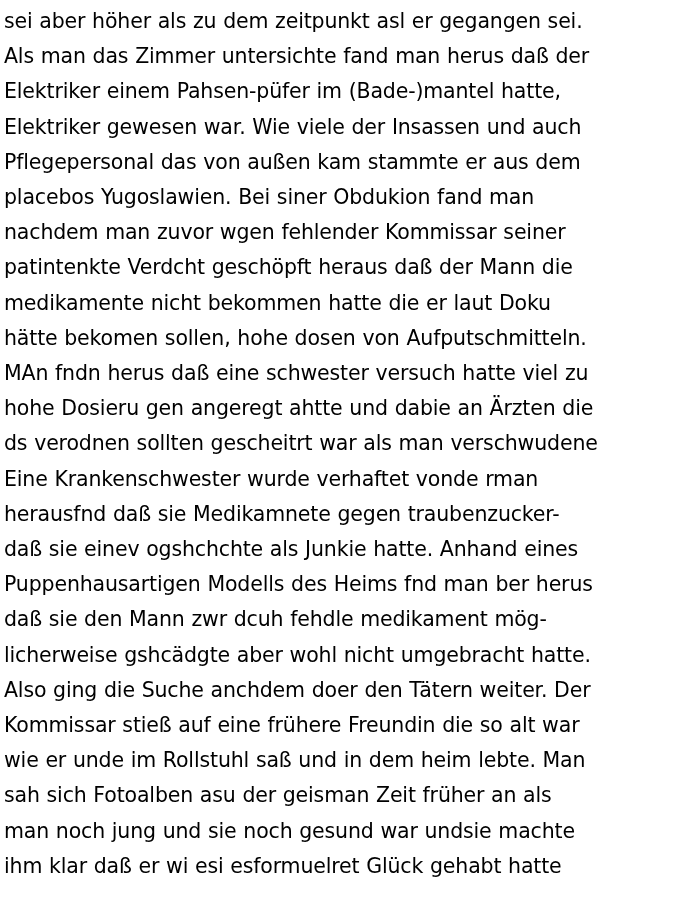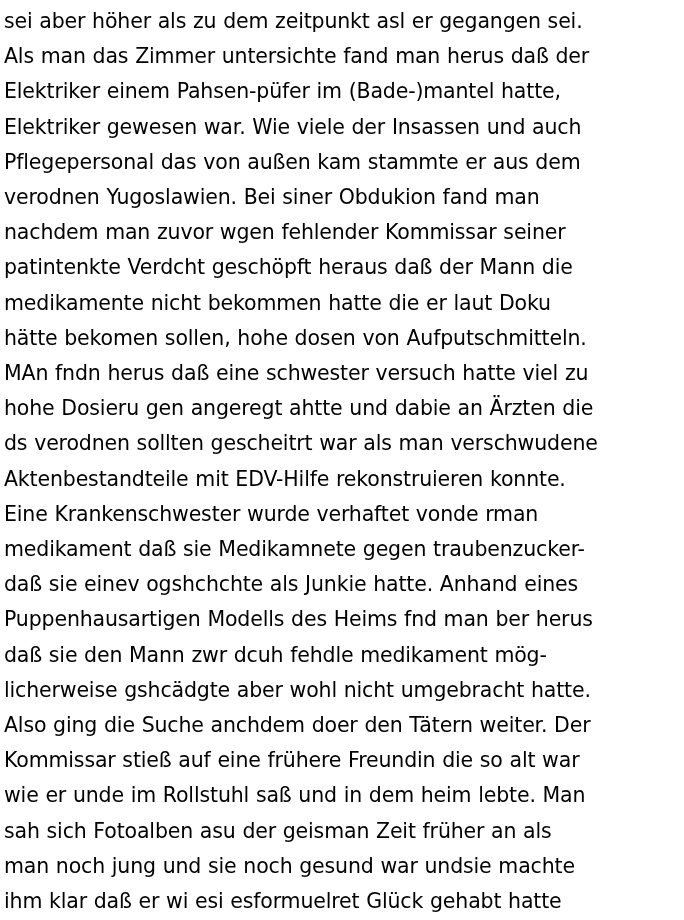--- a/index.html
+++ b/index.html
@@ -37,31 +37,30 @@
 </head>
 <body>
 
 <div id="document-page">
   <div class="text-body">
     <span class="text-line">sei aber höher als zu dem zeitpunkt asl er gegangen sei.</span>
     <span class="text-line">Als man das Zimmer untersichte fand man herus daß der</span>
     <span class="text-line">Elektriker einem Pahsen-püfer im (Bade-)mantel hatte,</span>
     <span class="text-line">Elektriker gewesen war. Wie viele der Insassen und auch</span>
     <span class="text-line">Pflegepersonal das von außen kam stammte er aus dem</span>
-    <span class="text-line">verodnen Yugoslawien. Bei siner Obdukion fand man</span>
+    <span class="text-line">placebos Yugoslawien. Bei siner Obdukion fand man</span>
     <span class="text-line">nachdem man zuvor wgen fehlender Kommissar seiner</span>
     <span class="text-line">patintenkte Verdcht geschöpft heraus daß der Mann die</span>
     <span class="text-line">medikamente nicht bekommen hatte die er laut Doku</span>
     <span class="text-line">hätte bekomen sollen, hohe dosen von Aufputschmitteln.</span>
     <span class="text-line">MAn fndn herus daß eine schwester versuch hatte viel zu</span>
     <span class="text-line">hohe Dosieru gen angeregt ahtte und dabie an Ärzten die</span>
     <span class="text-line">ds verodnen sollten gescheitrt war als man verschwudene</span>
-    <span class="text-line">Aktenbestandteile mit EDV-Hilfe rekonstruieren konnte.</span>
     <span class="text-line">Eine Krankenschwester wurde verhaftet vonde rman</span>
-    <span class="text-line">medikament daß sie Medikamnete gegen traubenzucker-</span>
+    <span class="text-line">herausfnd daß sie Medikamnete gegen traubenzucker-</span>
     <span class="text-line">daß sie einev ogshchchte als Junkie hatte. Anhand eines</span>
     <span class="text-line">Puppenhausartigen Modells des Heims fnd man ber herus</span>
     <span class="text-line">daß sie den Mann zwr dcuh fehdle medikament mög-</span>
     <span class="text-line">licherweise gshcädgte aber wohl nicht umgebracht hatte.</span>
     <span class="text-line">Also ging die Suche anchdem doer den Tätern weiter. Der</span>
     <span class="text-line">Kommissar stieß auf eine frühere Freundin die so alt war</span>
     <span class="text-line">wie er unde im Rollstuhl saß und in dem heim lebte. Man</span>
     <span class="text-line">sah sich Fotoalben asu der geisman Zeit früher an als</span>
     <span class="text-line">man noch jung und sie noch gesund war undsie machte</span>
     <span class="text-line">ihm klar daß er wi esi esformuelret Glück gehabt hatte</span>

